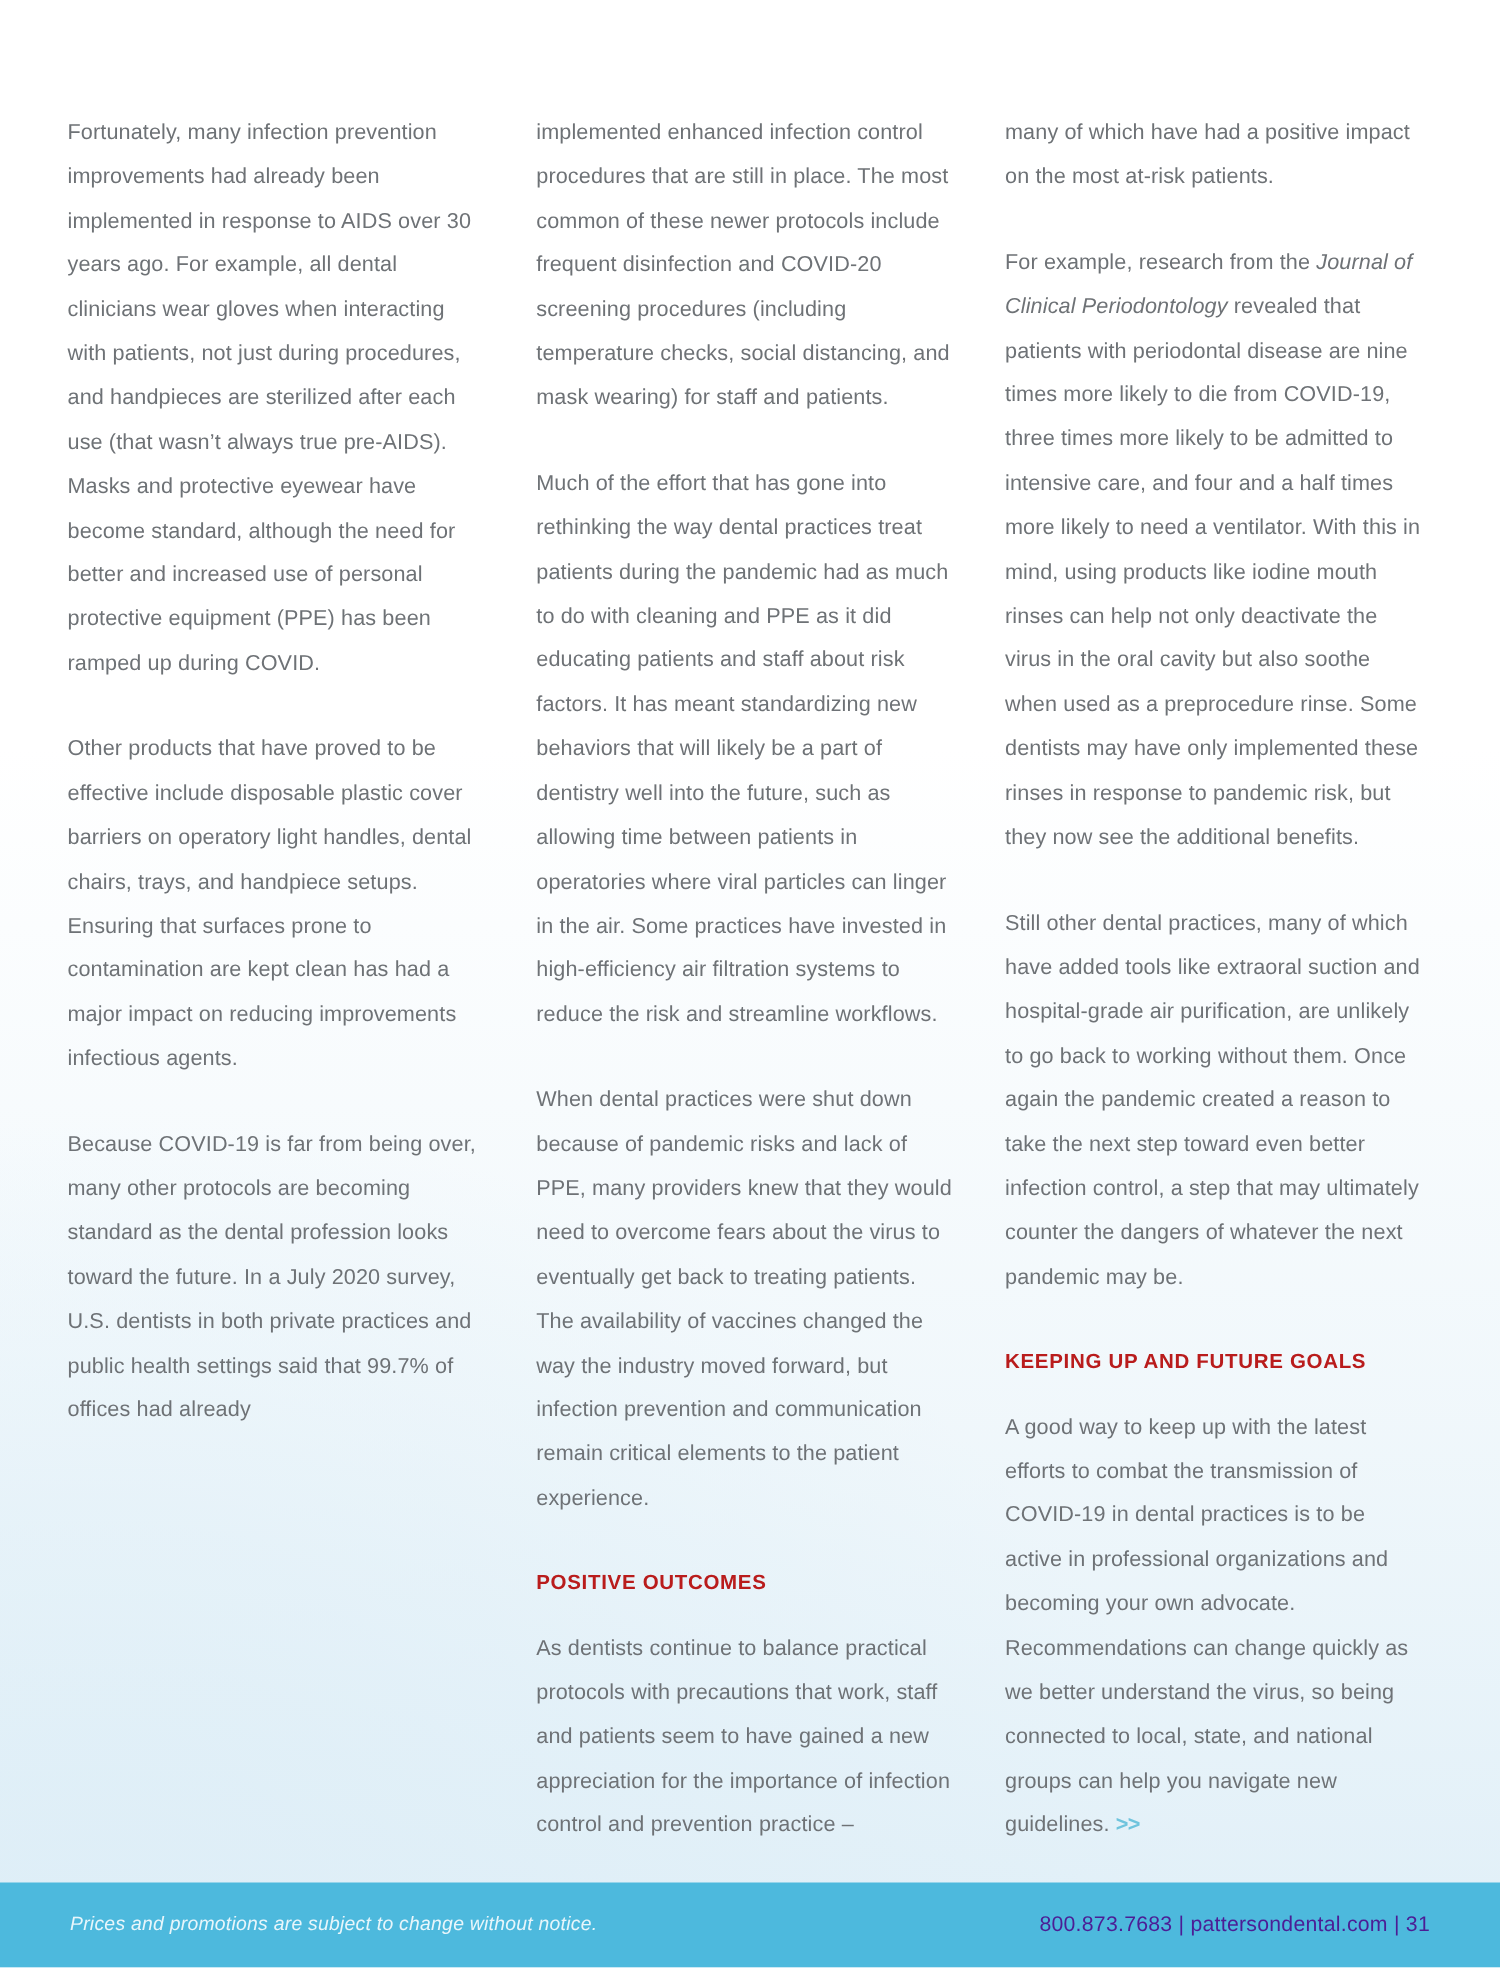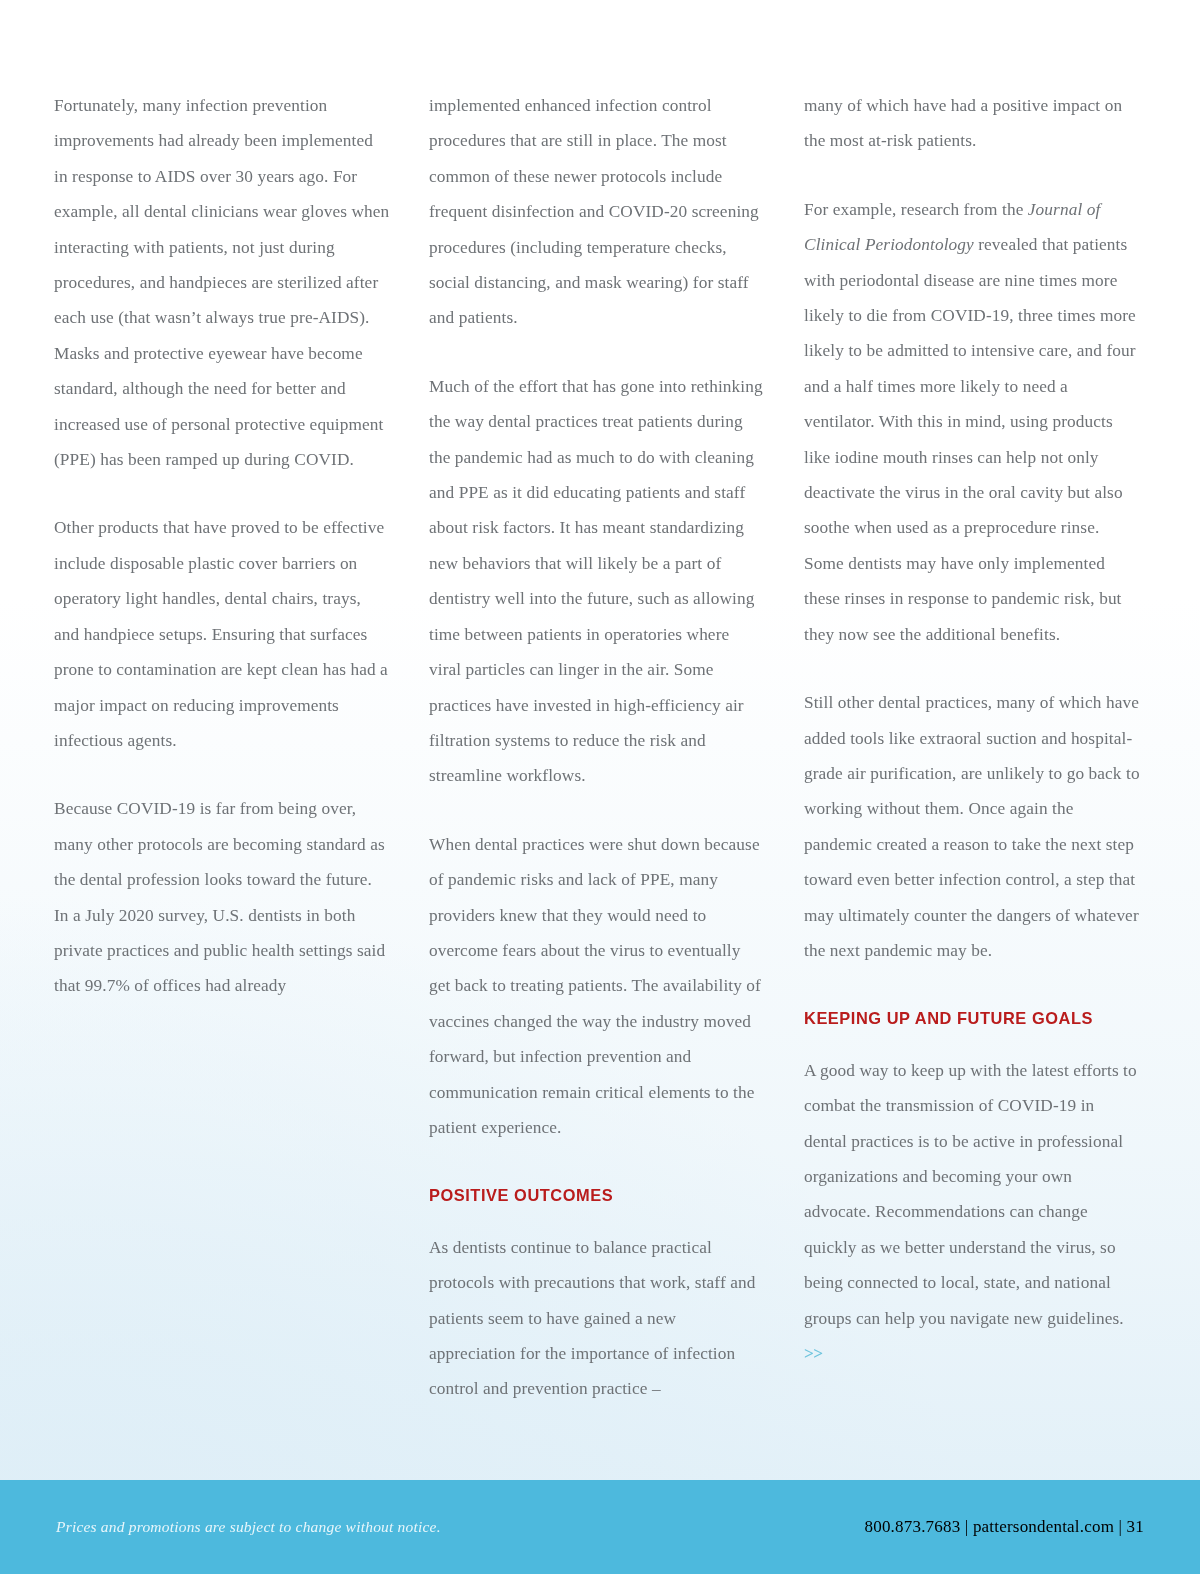--- a/index.html
+++ b/index.html
@@ -48,21 +48,20 @@
     flex: 0 0 336px;
   }
 
   p.para {
     margin: 0 0 33px 0;
     font-size: 17.3px;
     line-height: 35.4px;
     color: #6e7276;
     letter-spacing: 0.1px;
     font-weight: 400;
-    font-family: Liberation Serif, serif;
   }
 
   p.para.tight {
     margin-bottom: 0;
     margin-top: 16px;
   }
 
   h2.section-head {
     margin: 0 0 4px 0;
     font-size: 16.4px;
@@ -82,39 +81,38 @@
     font-weight: 600;
     letter-spacing: -0.5px;
   }
 
   
   .footer {
     position: absolute;
     left: 0;
     right: 0;
     bottom: 0;
-    height: 94px;
+    height: 68px;
     background: #4db9dd;
     display: flex;
     align-items: center;
-    font-family: Liberation Serif, serif;
   }
   .footer-left {
     position: absolute;
     left: 56px;
     font-size: 15.5px;
     font-style: italic;
     color: #e8f6fb;
     letter-spacing: 0.2px;
   }
   .footer-right {
     position: absolute;
     right: 56px;
     font-size: 17px;
-    color: #000000;
+    color: #4c1d95;
     letter-spacing: 0.2px;
   }
 </style>
 </head>
 <body>
 
 <div class="page"></div>
 
 <div class="content">
   <div class="columns">

